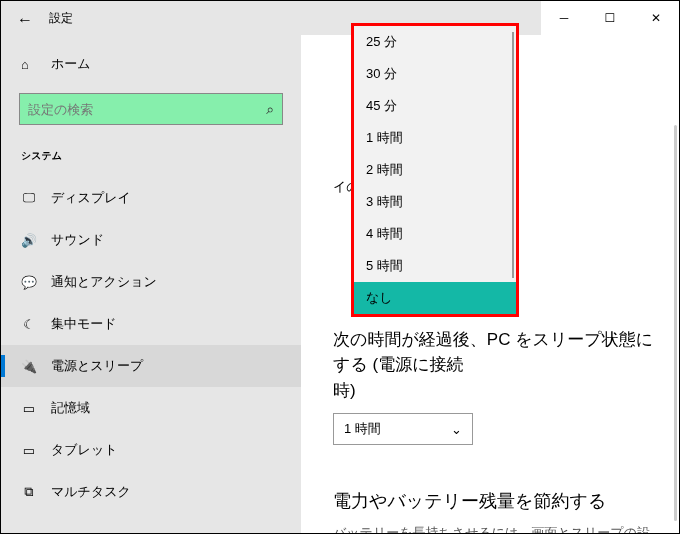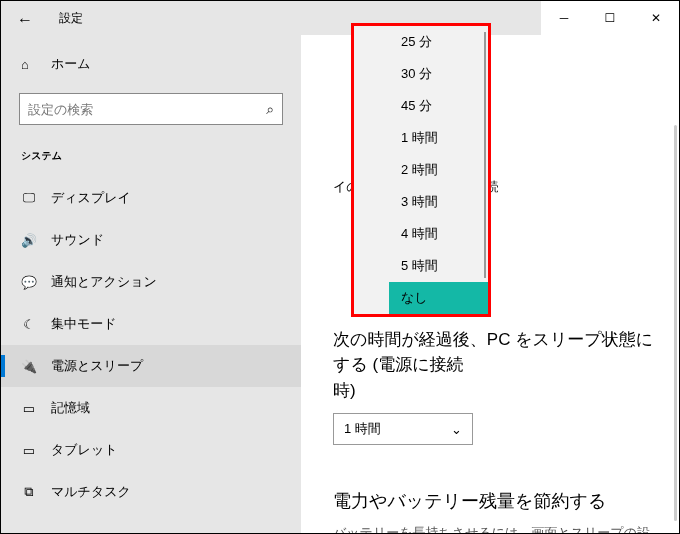--- a/index.html
+++ b/index.html
@@ -1,36 +1,36 @@
 <!DOCTYPE html>
 <html><head>
 <meta charset="utf-8">
 <style>
 * { margin: 0; padding: 0; box-sizing: border-box; }
 body { font-family: "Yu Gothic UI", "Meiryo", sans-serif; font-size: 13px; color: #000; background: #fff; width: 680px; height: 534px; overflow: hidden; position: relative; border: 1px solid #000; }
 .titlebar { height: 34px; display: flex; align-items: center; background: #e6e6e6; }
 .back-btn { width: 48px; height: 34px; display: flex; align-items: center; justify-content: center; font-size: 16px; }
-.title { font-size: 12px; margin-left: 10px; }
+.title { font-size: 12px; }
 .win-controls { margin-left: auto; display: flex; }
 .win-btn { width: 46px; height: 34px; display: flex; align-items: center; justify-content: center; background: #fff; font-size: 12px; }
 .container { display: flex; height: calc(100% - 34px); }
 .sidebar { width: 300px; background: #e6e6e6; padding: 12px 0; position: relative; }
 .home-row { display: flex; align-items: center; padding: 8px 20px; gap: 14px; margin-bottom: 12px; }
 .home-row .icon { width: 16px; }
-.search-box { margin: 0 18px 18px; height: 32px; border: 1px solid #888; background: #ffffff; display: flex; align-items: center; padding: 0 8px; }
+.search-box { margin: 0 18px 18px; height: 32px; border: 1px solid #888; background: #86efac; display: flex; align-items: center; padding: 0 8px; }
 .search-box input { flex: 1; background: transparent; border: none; font-size: 13px; outline: none; color: #666; }
 .search-box .search-icon { font-size: 14px; color: #333; }
 .section-label { font-weight: 600; padding: 6px 20px 14px; font-size: 10px; }
 .nav-item { display: flex; align-items: center; gap: 14px; padding: 12px 20px; font-size: 13px; position: relative; }
 .nav-item.active { background: #d8d8d8; }
 .nav-item.active::before { content: ""; position: absolute; left: 0; top: 10px; bottom: 10px; width: 4px; background: #0078d4; }
 .nav-item .icon { width: 16px; text-align: center; }
 .content { flex: 1; padding: 18px 24px 0 32px; position: relative; overflow: hidden; }
 .scrollbar { position: absolute; right: 2px; top: 90px; bottom: 12px; width: 3px; background: #ccc; border-radius: 2px; }
-.dropdown-open { position: absolute; top: 22px; left: 350px; width: 140px; background: #f2f2f2; border: 1px solid #888; border: 3px solid red; z-index: 10; padding-left: 35px; }
+.dropdown-open { position: absolute; top: 22px; left: 350px; width: 168px; background: #f2f2f2; border: 1px solid #888; border: 3px solid red; z-index: 10; }
 .dropdown-open .opt { padding: 7px 12px; font-size: 13px; border-bottom: 0; }
 .dropdown-open .opt.selected { background: #14b8a6; }
 .dropdown-open .scroll { position: absolute; right: 2px; top: 6px; bottom: 36px; width: 2px; background: #999; }
 .para { font-size: 13px; margin-top: 124px; line-height: 1.5; }
 .para2 { font-size: 17px; line-height: 1.5; }
 .select-closed { width: 140px; height: 32px; border: 1px solid #999; background: #fff; display: flex; align-items: center; padding: 0 10px; margin-top: 10px; justify-content: space-between; font-size: 13px; }
 .heading { font-size: 18px; font-weight: 400; margin-top: 44px; }
 .subtext { font-size: 13px; color: #555; margin-top: 10px; line-height: 1.6; }
 </style>
 </head>

